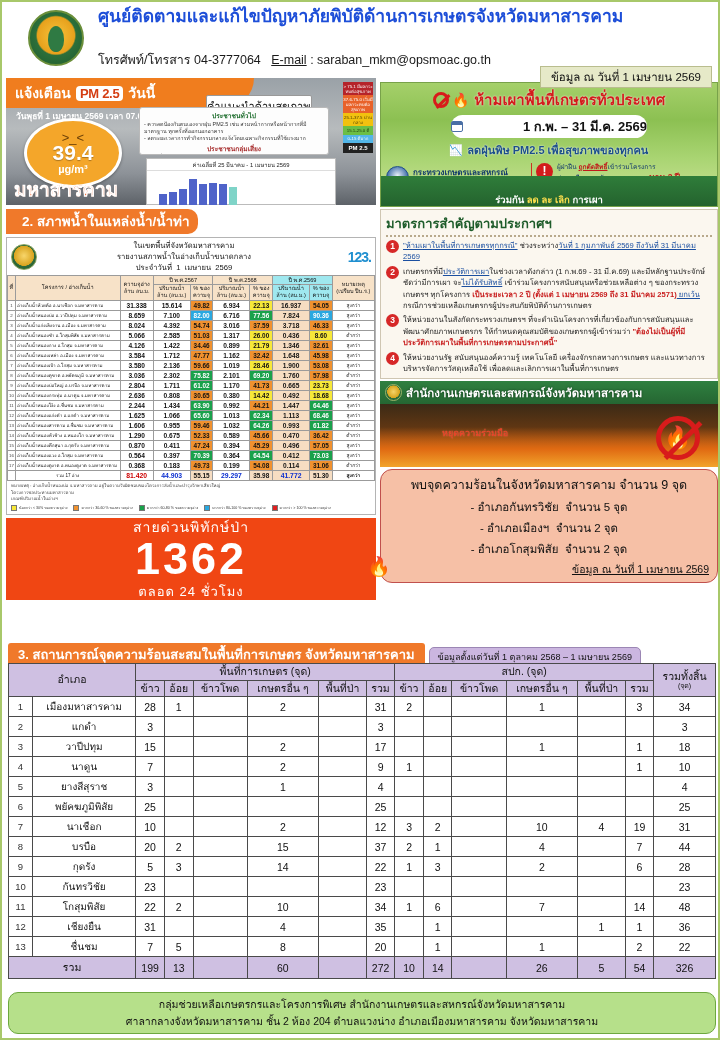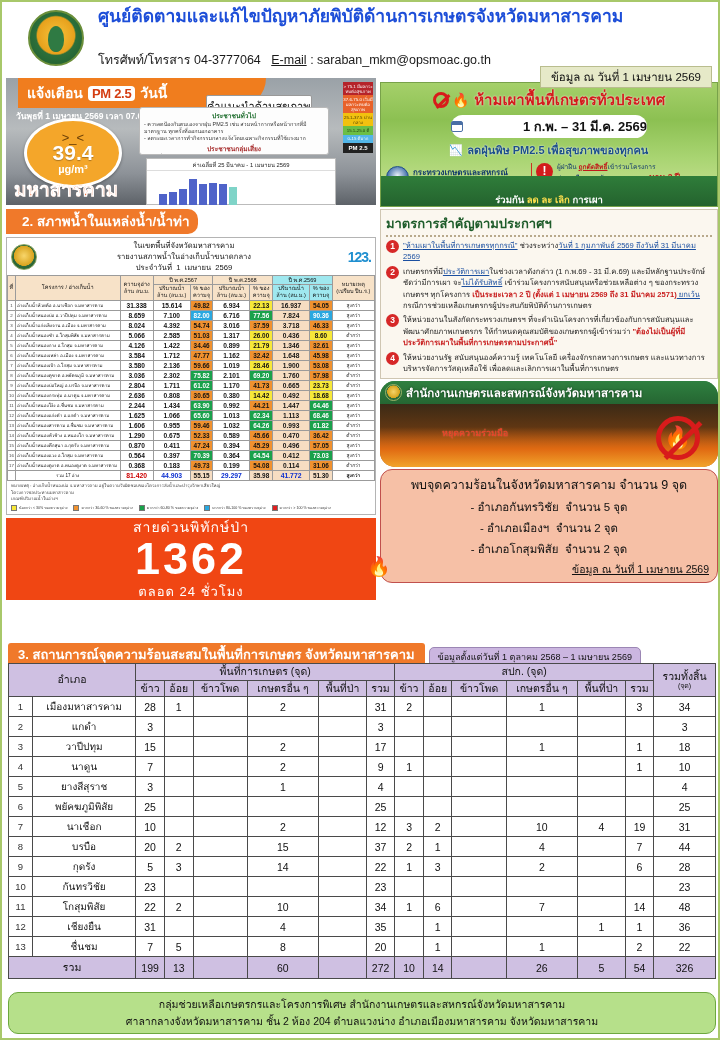--- a/index.html
+++ b/index.html
@@ -65,21 +65,21 @@
   .pm-card {
     position: relative; width: 370px; height: 127px;
     background: linear-gradient(180deg,#8d9298 0%, #6f757c 55%, #595e64 100%);
     overflow: hidden;
   }
   .pm-sky {
     position: absolute; inset: 0;
     background: linear-gradient(180deg,#9aa1a7 0%,#b7bbbd 40%,#8d9298 75%,#5d6268 100%);
   }
   .pm-ribbon {
-    position: absolute; left: 12px; top: 0; width: 248px; height: 30px;
+    position: absolute; left: 0; top: 0; width: 248px; height: 30px;
     background: #f07d1e; border-bottom-right-radius: 30px;
     display: flex; align-items: center; padding-left: 9px; gap: 5px;
   }
   .pm-ribbon .t1 { font-size: 14px; font-weight: bold; color: #ffffff; }
   .pm-ribbon .pmbadge {
     background: #ffffff; color: #d43d12; font-weight: bold; font-size: 13px;
     border-radius: 4px; padding: 0 4px; letter-spacing: -0.3px;
   }
   .pm-date {
     position: absolute; left: 10px; top: 31px;
@@ -272,21 +272,20 @@
     text-align: center; line-height: 13px;
   }
   .m-txt { font-size: 7.6px; color: #1a1a1a; line-height: 1.5; }
   .m-txt .u { text-decoration: underline; color: #1b4fa0; }
   .m-txt .r { color: #c81e1e; font-weight: bold; text-align: center; }
 
   
   .fire-banner {
     width: 338px; height: 86px; margin-top: 2px; position: relative; overflow: hidden;
     background: linear-gradient(180deg,#2e7d3b 0%, #2e7d3b 26%, #3a2a16 26%, #6b3a12 62%, #b4651a 100%);
-    border-radius: 15px;
   }
   .fire-head {
     height: 23px; display:flex; align-items:center; gap:4px; padding-left:5px;
     background: linear-gradient(180deg,#2f8040 0%,#256632 100%);
   }
   .fire-seal {
     width: 17px;height:17px;border-radius:50%;flex:0 0 17px;
     background: radial-gradient(circle at 50% 45%, #f6d468 0%, #d8a41e 55%, #2f6f3a 58%, #245630 100%);
     border:1px solid #9cb46a;
   }

